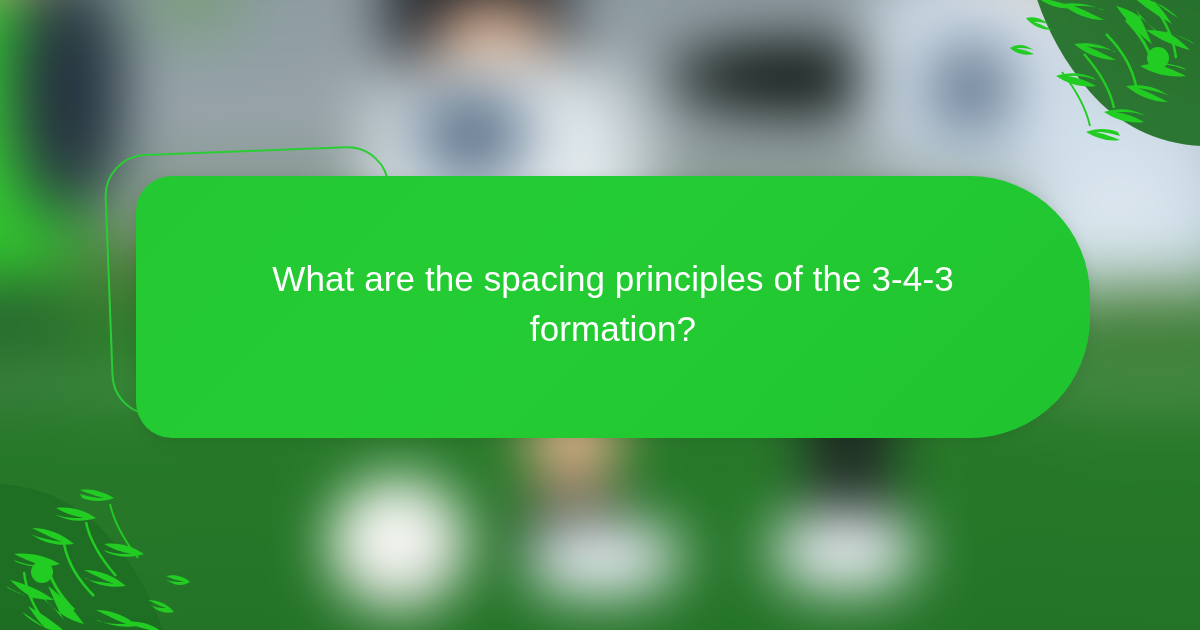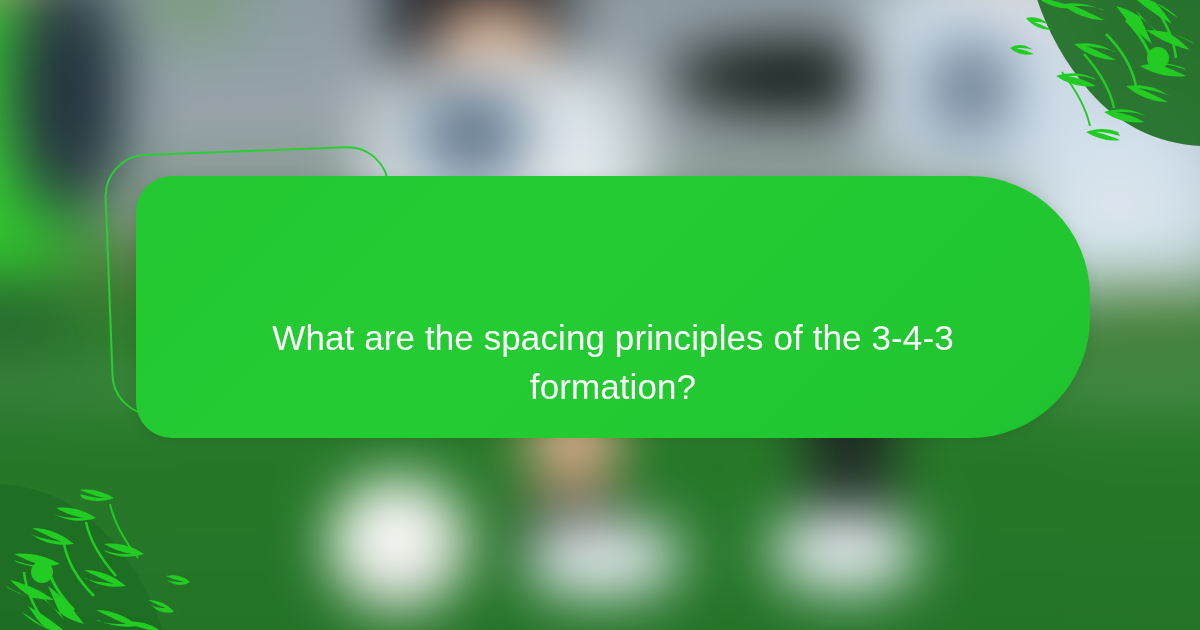--- a/index.html
+++ b/index.html
@@ -238,21 +238,21 @@
 
   .card-front {
     position: absolute;
     left: 136px;
     top: 176px;
     width: 954px;
     height: 262px;
     border-radius: 36px 120px 120px 36px;
     background: linear-gradient(135deg, #24c832 0%, #24cc33 42%, #22c831 70%, #1fc32f 100%);
     display: flex;
-    align-items: flex-end;
+    align-items: center;
     justify-content: center;
     padding: 20px 92px 26px 92px;
     box-shadow: 0 2px 14px rgba(0,0,0,0.10);
   }
 
   .question-text {
     color: #ffffff;
     font-family: "Liberation Sans", sans-serif;
     font-size: 35px;
     font-weight: 400;

